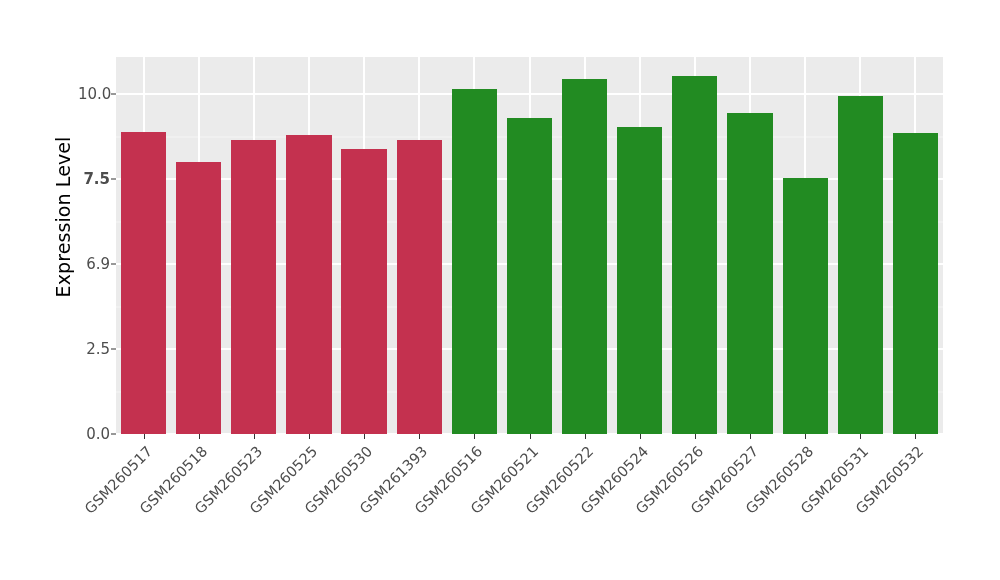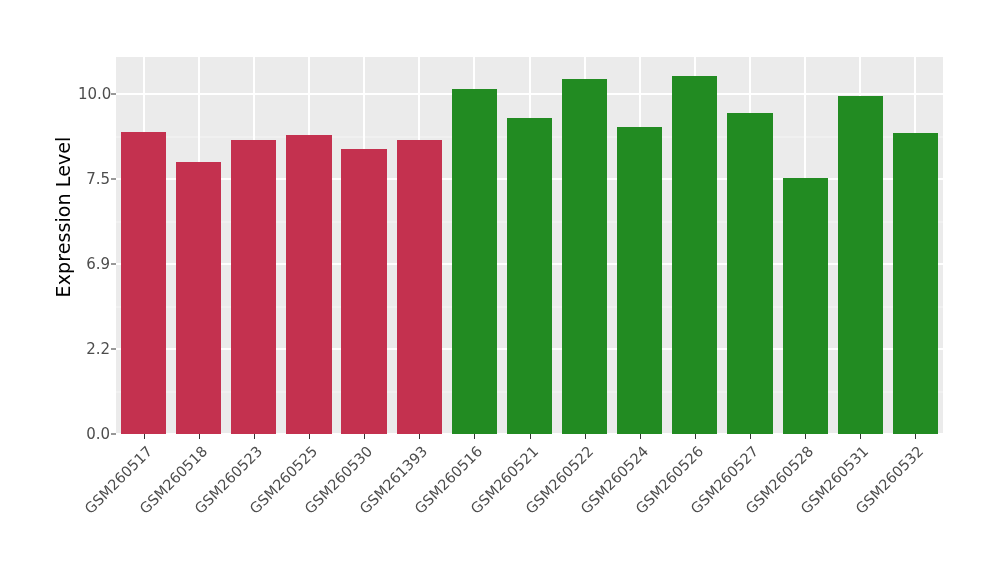--- a/index.html
+++ b/index.html
@@ -130,23 +130,23 @@
 </style>
 </head>
 <body>
 
 <div id="chart-root">
 
   <div id="y-axis-title">Expression Level</div>
 
   <div id="y-tick-labels">
       <div class="y-tick-label" style="top: 434px;">0.0</div>
-      <div class="y-tick-label" style="top: 349.09px;">2.2</div>
+      <div class="y-tick-label" style="top: 349.09px;">2.5</div>
       <div class="y-tick-label" style="top: 264.18px;">6.9</div>
-      <div class="y-tick-label" style="top: 179.27px;">7.5</div>
+      <div class="y-tick-label" style="top: 179.27px; font-weight: bold;">7.5</div>
       <div class="y-tick-label" style="top: 94.3604px;">10.0</div>
     </div>
 
   <div id="panel">
       <div class="grid-minor-h" style="top: 334.545px;"></div>
       <div class="grid-minor-h" style="top: 249.635px;"></div>
       <div class="grid-minor-h" style="top: 164.725px;"></div>
       <div class="grid-minor-h" style="top: 79.8153px;"></div>
       <div class="grid-major-h" style="top: 377px;"></div>
       <div class="grid-major-h" style="top: 292.09px;"></div>

